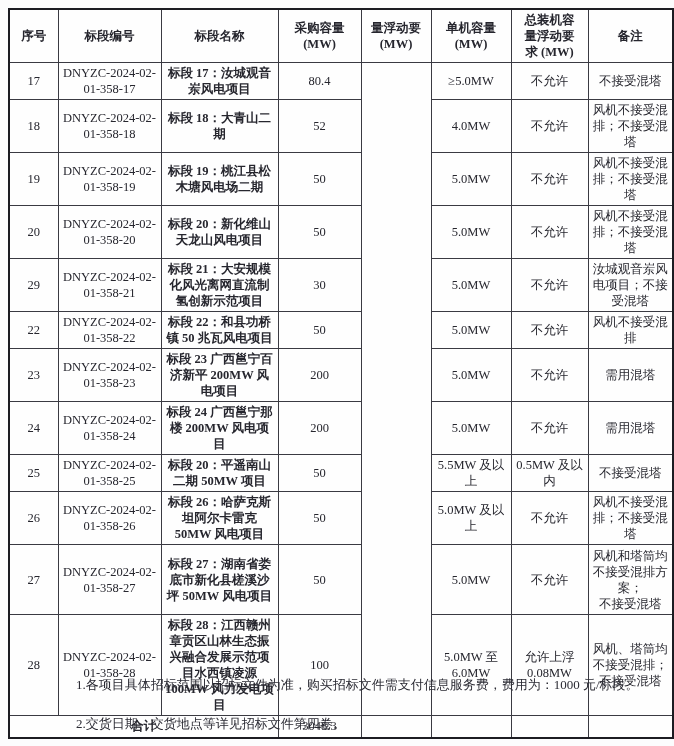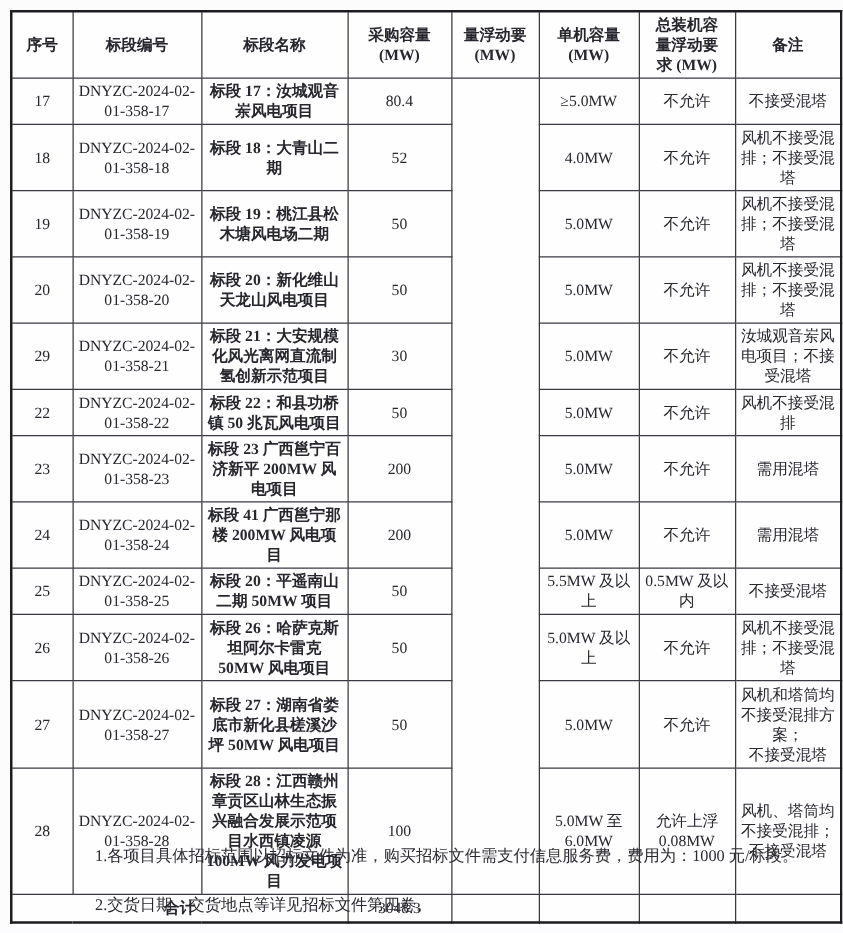--- a/index.html
+++ b/index.html
@@ -164,21 +164,21 @@
         <td>DNYZC-2024-02-01-358-23</td>
         <td class="name-cell">标段 23 广西邕宁百济新平 200MW 风电项目</td>
         <td>200</td>
         <td>5.0MW</td>
         <td>不允许</td>
         <td>需用混塔</td>
       </tr>
       <tr style="height:34px">
         <td>24</td>
         <td>DNYZC-2024-02-01-358-24</td>
-        <td class="name-cell">标段 41 广西邕宁那楼 200MW 风电项目</td>
+        <td class="name-cell">标段 24 广西邕宁那楼 200MW 风电项目</td>
         <td>200</td>
         <td>5.0MW</td>
         <td>不允许</td>
         <td>需用混塔</td>
       </tr>
       <tr style="height:37px">
         <td>25</td>
         <td>DNYZC-2024-02-01-358-25</td>
         <td class="name-cell">标段 20：平遥南山二期 50MW 项目</td>
         <td>50</td>

